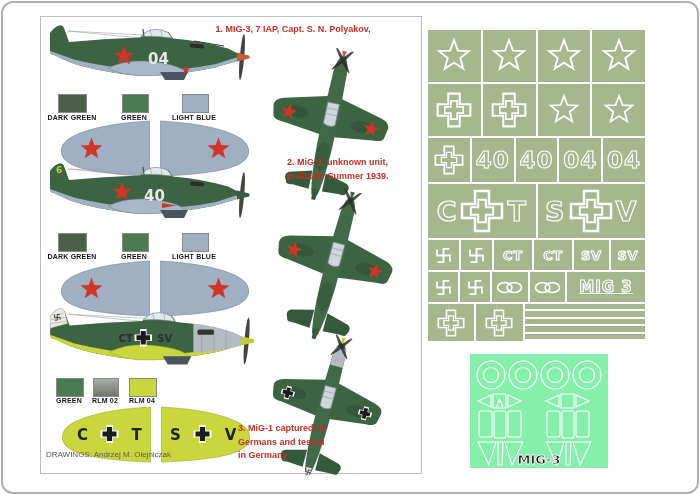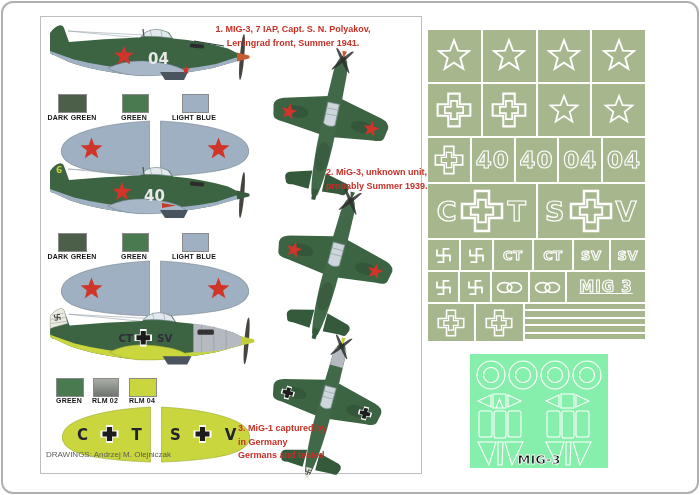--- a/index.html
+++ b/index.html
@@ -81,21 +81,20 @@
     <path d="M99,9 L100,17" stroke="#4a5a4c" stroke-width="1.2"></path>
     <ellipse cx="198" cy="37" rx="2.2" ry="23" fill="#332f2a" opacity="0.9" transform="rotate(5 198 37)"></ellipse>
     <path d="M193,32.5 L205,35.5 Q206.5,37 205,38.5 L193,41.5 Z" fill="#c75b32"></path>
     <use href="#g-star-red" transform="translate(80,36) scale(1.05)"></use>
     <use href="#g-star-red" transform="translate(142,50) scale(0.45)"></use>
     <text x="104" y="43.5" font-size="15" font-weight="bold" fill="#e8e8e8" font-family="DejaVu Sans, sans-serif">04</text>
   </svg>
 
   <div class="cap center" style="left:202px;top:23px;width:182px;">
     <div>1. MIG-3, 7 IAP, Capt. S. N. Polyakov,</div>
-    <div>Leningrad front, Summer 1941.</div>
   </div>
 
   <div class="tv" style="left:254px;top:48px;transform:rotate(12deg);">
     <svg width="148" height="164" viewBox="0 0 130 168">
       <path d="M58,128 L35,134 Q31,136 32,140 L34,145 Q35,147 41,146 L58,147 Z" fill="#35593b"></path>
       <path d="M72,128 L95,134 Q99,136 98,140 L96,145 Q95,147 89,146 L72,147 Z" fill="#35593b"></path>
       <path d="M58,50 L14,61 Q5,63.5 5,70 L7,80 Q8,85 18,85 L58,90 Z" fill="#3c6342"></path>
       <path d="M72,50 L116,61 Q125,63.5 125,70 L123,80 Q122,85 112,85 L72,90 Z" fill="#3c6342"></path>
       <path d="M65,6 Q71,9 72,24 L73,60 L73,100 Q72,136 68,152 L62,152 Q58,136 57,100 L57,60 L58,24 Q59,9 65,6 Z" fill="#416947"></path>
       <ellipse cx="30" cy="72" rx="12" ry="6" fill="#2c4a31" opacity="0.5"></ellipse>
@@ -138,21 +137,21 @@
     <path d="M106,9.5 L107.5,16 M117,9.5 L118,16.5" stroke="#7b8b94" stroke-width="0.5"></path>
     <path d="M99,9 L100,17" stroke="#4a5a4c" stroke-width="1.2"></path>
     <ellipse cx="198" cy="37" rx="2.2" ry="23" fill="#332f2a" opacity="0.9" transform="rotate(5 198 37)"></ellipse>
     <path d="M193,32.5 L205,35.5 Q206.5,37 205,38.5 L193,41.5 Z" fill="#3a5a3e"></path>
     <use href="#g-star-red" transform="translate(78,34) scale(1.0)"></use>
     <path d="M118,45 L132,47.5 L118,50 Z" fill="#c33b2a"></path>
     <text x="100" y="42.5" font-size="15" font-weight="bold" fill="#e8e8e8" font-family="DejaVu Sans, sans-serif">40</text>
     <text x="12" y="15" font-size="9" font-weight="bold" fill="#c9cf3a" font-family="DejaVu Sans, sans-serif">6</text>
   </svg>
 
-  <div class="cap" style="left:287px;top:166px;width:128px;margin-left:39px;">
+  <div class="cap" style="left:287px;top:156px;width:128px;">
     <div>2. MiG-3, unknown unit,</div>
     <div>probably Summer 1939.</div>
   </div>
 
   <div class="tv" style="left:258px;top:188px;transform:rotate(15deg);">
     <svg width="148" height="164" viewBox="0 0 130 168">
       <path d="M58,128 L35,134 Q31,136 32,140 L34,145 Q35,147 41,146 L58,147 Z" fill="#35593b"></path>
       <path d="M72,128 L95,134 Q99,136 98,140 L96,145 Q95,147 89,146 L72,147 Z" fill="#35593b"></path>
       <path d="M58,50 L14,61 Q5,63.5 5,70 L7,80 Q8,85 18,85 L58,90 Z" fill="#3c6342"></path>
       <path d="M72,50 L116,61 Q125,63.5 125,70 L123,80 Q122,85 112,85 L72,90 Z" fill="#3c6342"></path>
@@ -242,22 +241,22 @@
     <use href="#g-bk" transform="translate(51,30) scale(1.0)"></use>
     <use href="#g-bk" transform="translate(144,30) scale(1.0)"></use>
     <text x="24" y="36" text-anchor="middle" font-size="15" font-weight="bold" fill="#23232e" font-family="DejaVu Sans, sans-serif">C</text>
     <text x="78" y="36" text-anchor="middle" font-size="15" font-weight="bold" fill="#23232e" font-family="DejaVu Sans, sans-serif">T</text>
     <text x="117" y="36" text-anchor="middle" font-size="15" font-weight="bold" fill="#23232e" font-family="DejaVu Sans, sans-serif">S</text>
     <text x="172" y="36" text-anchor="middle" font-size="15" font-weight="bold" fill="#23232e" font-family="DejaVu Sans, sans-serif">V</text>
   </svg>
 
   <div class="cap" style="left:238px;top:422px;width:106px;">
     <div>3. MiG-1 captured by</div>
+    <div>Germans and tested</div>
     <div>in Germany</div>
-    <div>Germans and tested</div>
   </div>
 
   <div class="credit" style="left:46px;top:450px;">DRAWINGS: Andrzej M. Olejniczak</div>
 
   <div class="mask-panel">
     <div class="mrow" style="height:52px;">
       <div class="cell">
           <svg width="38" height="38" viewBox="-12 -12 24 24">
             <use href="#g-star-o"></use>
           </svg>

